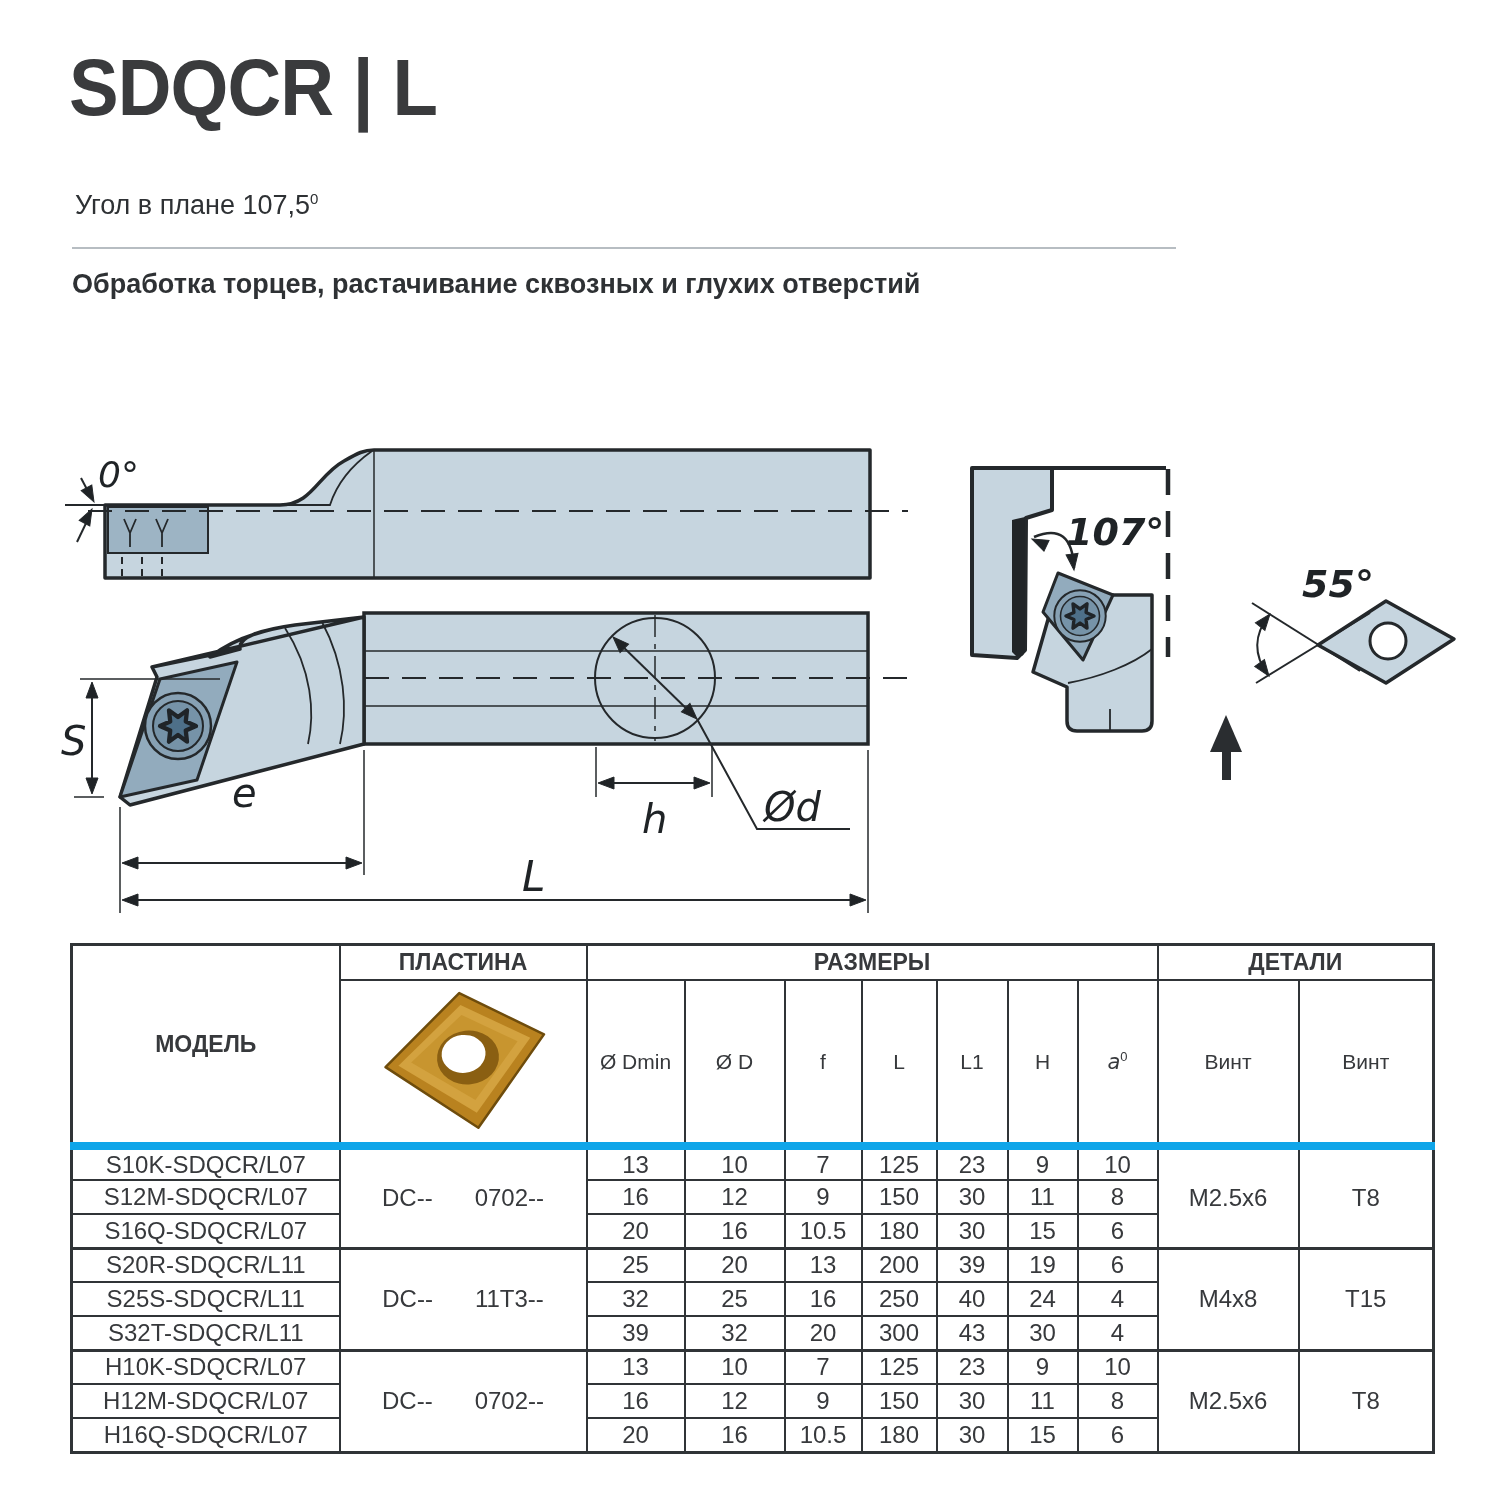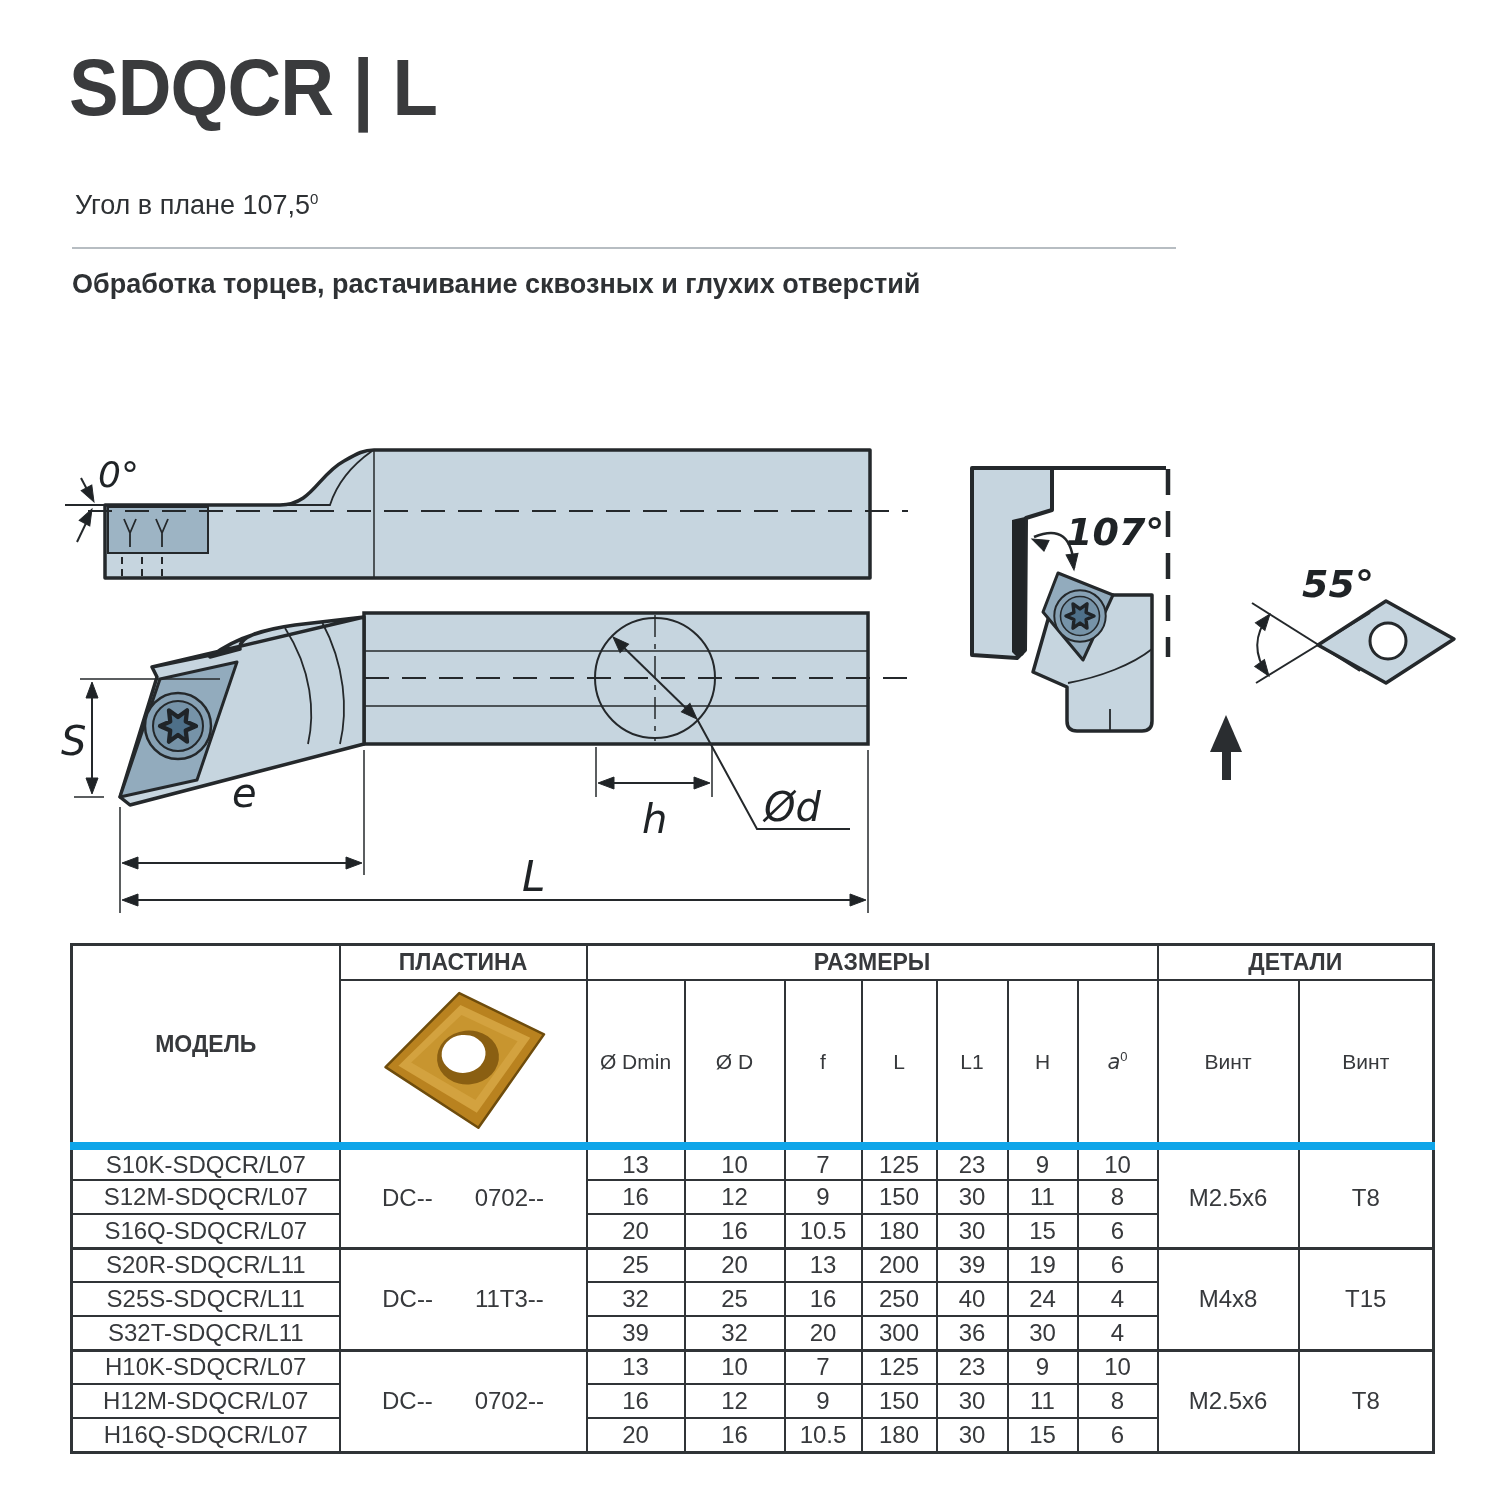--- a/index.html
+++ b/index.html
@@ -254,21 +254,21 @@
         <td>40</td>
         <td>24</td>
         <td>4</td>
       </tr>
       <tr>
         <td>S32T-SDQCR/L11</td>
         <td>39</td>
         <td>32</td>
         <td>20</td>
         <td>300</td>
-        <td>36</td>
+        <td>43</td>
         <td>30</td>
         <td>4</td>
       </tr>
 
       <tr class="grp-start">
         <td>H10K-SDQCR/L07</td>
         <td rowspan="3" class="plate-val"><span>DC--</span><span>0702--</span></td>
         <td>13</td>
         <td>10</td>
         <td>7</td>

